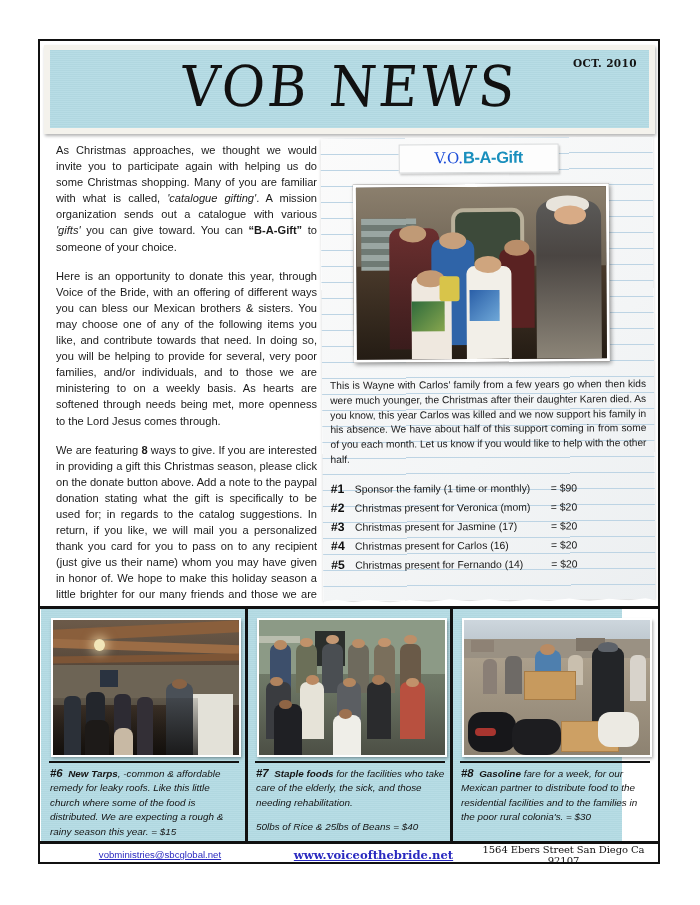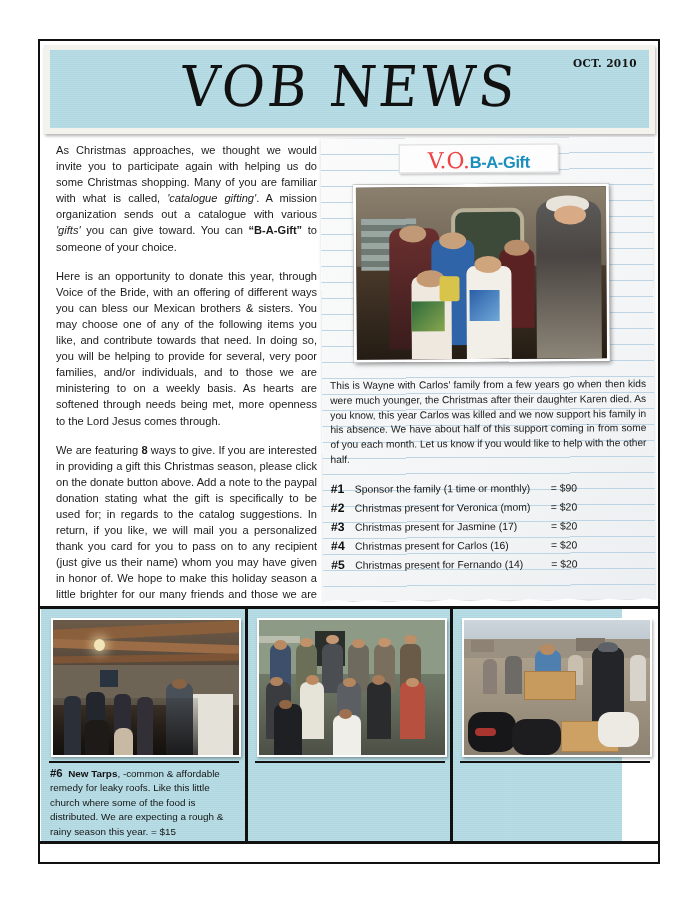--- a/index.html
+++ b/index.html
@@ -130,22 +130,22 @@
   .logo-text {
     position: absolute;
     left: 0; top: 3px; width: 158px;
     text-align: center;
     font-size: 16px;
     letter-spacing: -0.2px;
     white-space: nowrap;
   }
   .logo-vo {
     font-family: "DejaVu Serif", serif;
-    color: #ef4444;
-    font-size: 22px;
+    color: #1d4ed8;
+    font-size: 15px;
   }
   .logo-gift {
     font-family: "Liberation Sans", sans-serif;
     color: #1a8fbd;
     font-weight: bold;
     font-size: 16.5px;
     letter-spacing: -0.4px;
   }
 
   .photo-main {
@@ -196,20 +196,21 @@
     width: 618px; height: 3px;
     background: #111111;
   }
   .lower {
     position: absolute;
     left: 41px; top: 609px;
     width: 581px; height: 232px;
     background:
       repeating-linear-gradient(0deg, rgba(255,255,255,0.05) 0px, rgba(255,255,255,0.05) 1px, rgba(0,0,0,0.015) 1px, rgba(0,0,0,0.015) 2px),
       #b4dbe4;
+    font-style: italic;
   }
   .panel {
     position: absolute;
     top: 0;
     width: 205px;
     height: 232px;
   }
   .panel.p1 { left: 0px; }
   .panel.p2 { left: 206px; }
   .panel.p3 { left: 411px; }
@@ -520,20 +521,24 @@
           <div class="shape c2-h" style="left:61%;top:41%;background:#a87c58;"></div>
           <div class="shape c2-b" style="left:76%;background:#b8503f;"></div>
           <div class="shape c2-h" style="left:79%;top:43%;background:#c1916a;"></div>
           <div class="shape c2-front" style="left:8%;background:#1f2024;"></div>
           <div class="shape c2-h" style="left:11%;bottom:34%;background:#8f6545;"></div>
           <div class="shape c2-front" style="left:40%;height:30%;background:#efeee8;"></div>
           <div class="shape c2-h" style="left:43%;bottom:27%;background:#9d7150;"></div>
         </div>
       </div>
       <div class="panel-rule"></div>
+      <div class="panel-text">
+        <p><span class="pnum">#7</span>&nbsp;&nbsp;<span class="pstrong">Staple foods</span><span> for the facilities who take care of the elderly, the sick, and those needing rehabilitation.</span></p>
+        <p>50lbs of Rice &amp; 25lbs of Beans = $40</p>
+      </div>
     </div>
 
     <div class="panel p3">
       <div class="panel-photo">
         <div class="ph">
           <div class="shape c3-sky"></div>
           <div class="shape c3-hill"></div>
           <div class="shape c3-house1"></div>
           <div class="shape c3-house2"></div>
           <div class="shape c3-ground"></div>
@@ -547,18 +552,26 @@
           <div class="shape c3-capB"></div>
           <div class="shape c3-box1"></div>
           <div class="shape c3-bag1"></div>
           <div class="shape c3-bag2"></div>
           <div class="shape c3-red"></div>
           <div class="shape c3-box2"></div>
           <div class="shape c3-white"></div>
         </div>
       </div>
       <div class="panel-rule"></div>
+      <div class="panel-text">
+        <p><span class="pnum">#8</span>&nbsp;&nbsp;<span class="pstrong">Gasoline</span><span> fare for a week, for our Mexican partner to distribute food to the residential facilities and to the families in the poor rural colonia's. = $30</span></p>
+      </div>
     </div>
   </div>
 
   <div class="footer-rule"></div>
+  <div class="footer">
+    <span class="f-email">vobministries@sbcglobal.net</span>
+    <span class="f-site">www.voiceofthebride.net</span>
+    <span class="f-addr">1564 Ebers Street San Diego Ca 92107</span>
+  </div>
 
 </div>
 
 </body></html>

